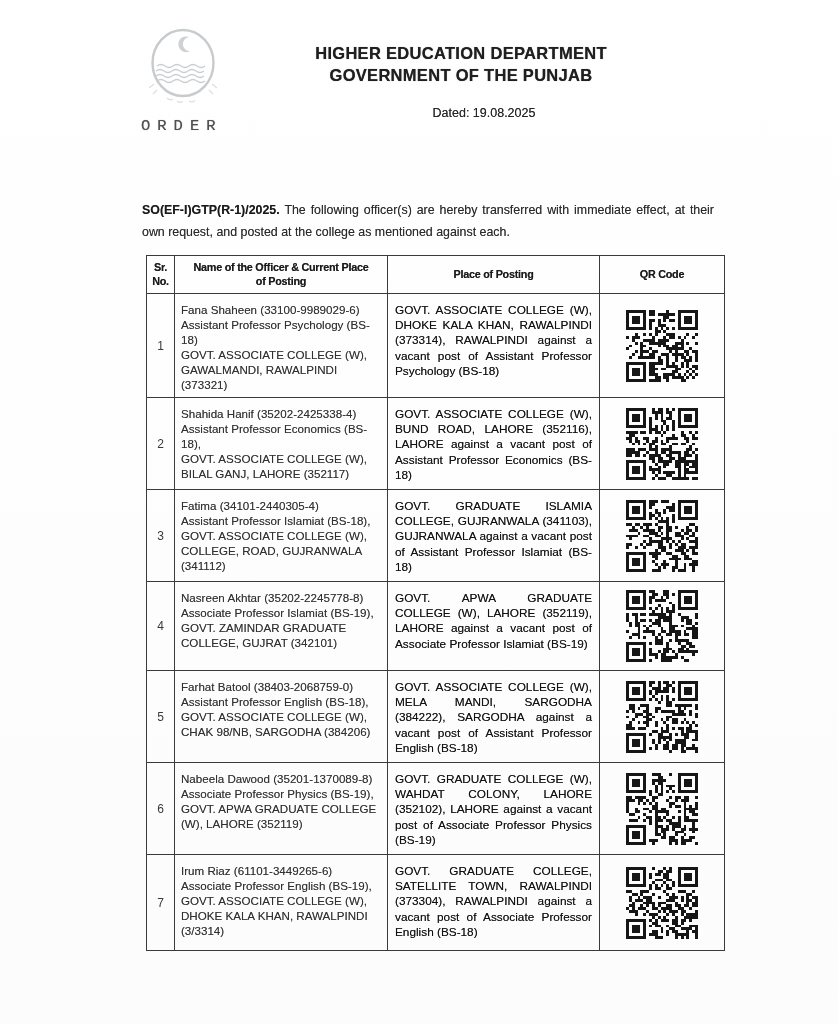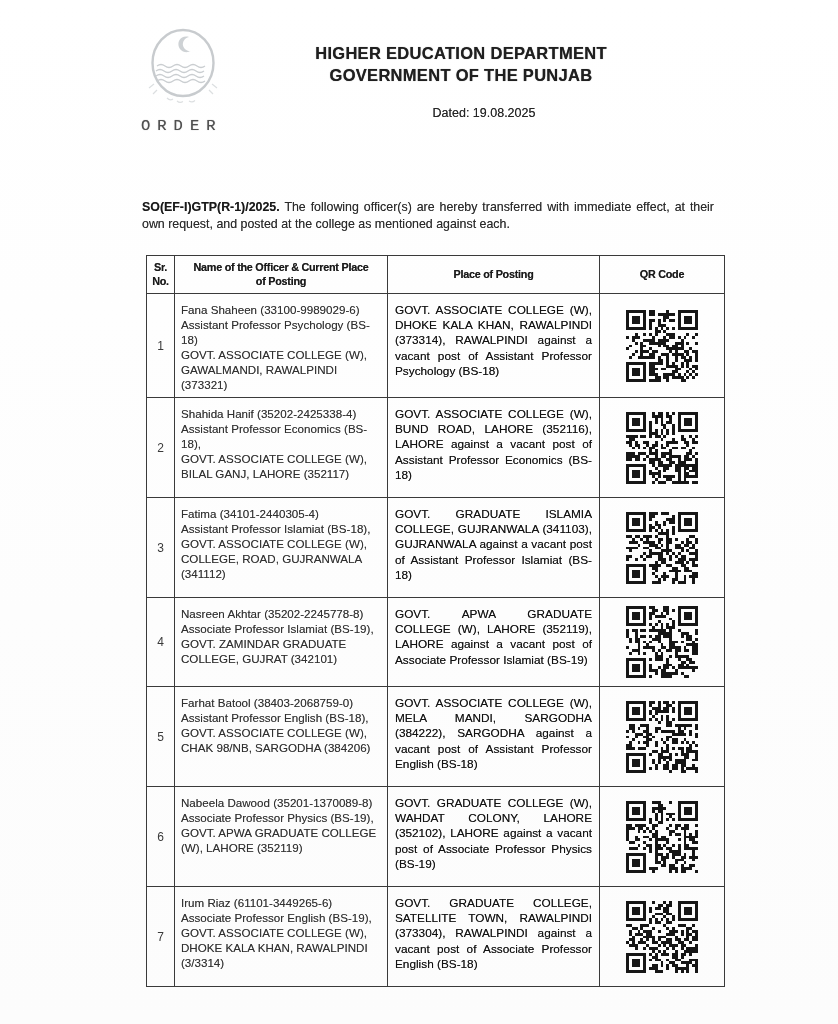--- a/index.html
+++ b/index.html
@@ -22,21 +22,21 @@
   .order-heading{
     position:absolute;left:141px;top:117px;font-size:15.5px;letter-spacing:7px;
     color:#4f4f4f;text-shadow:0 0 .8px rgba(80,80,80,.7);font-family:Liberation Mono, monospace;
   }
   .online-no{
     position:absolute;left:142px;top:160px;font-weight:bold;font-size:12.6px;
     color:#1c1c1c;letter-spacing:.2px;text-shadow:0 0 .6px rgba(30,30,30,.75);
   }
   .order-body{
     position:absolute;left:142px;top:187px;width:572px;font-size:12.4px;
-    line-height:17px;text-align:justify;color:#2b2b2b;text-shadow:0 0 .5px rgba(50,50,50,.6);
+    line-height:22px;text-align:justify;color:#2b2b2b;text-shadow:0 0 .5px rgba(50,50,50,.6);
   }
   .order-body .ref{font-weight:bold;color:#191919;}
   
   .doc-table{
     position:absolute;left:146px;top:255px;width:578px;
     border-collapse:collapse;table-layout:fixed;
   }
   .doc-table th,.doc-table td{border:1.5px solid #3a3a3a;overflow:hidden;}
   .doc-table thead tr{height:38px;}
   .doc-table th{
@@ -50,21 +50,21 @@
   .doc-table tbody tr:nth-child(4){height:89px;}
   .doc-table tbody tr:nth-child(5){height:86px;}
   .doc-table tbody tr:nth-child(6){height:88px;}
   .doc-table tbody tr:nth-child(7){height:96px;}
   td.sr-col{text-align:center;vertical-align:middle;font-size:12px;color:#3a3a3a;}
   td.officer-col{
     font-size:11.6px;line-height:15px;color:#313131;padding:8px 4px 5px 6px;
     vertical-align:top;white-space:pre-line;text-shadow:0 0 .4px rgba(60,60,60,.55);
   }
   td.posting-col{
-    font-size:11.8px;line-height:15.2px;color:#121212;padding:9px 7px 14px 7px;
+    font-size:11.8px;line-height:15.2px;color:#121212;padding:9px 7px 6px 7px;
     vertical-align:top;text-align:justify;text-shadow:0 0 .6px rgba(20,20,20,.65);
   }
   td.qr-col{vertical-align:middle;text-align:center;}
   .qr-box{width:72px;height:72px;margin:0 auto;}
   .qr-box svg{display:block;width:72px;height:72px;}
 </style>
 </head>
 <body>
 
 <div class="page">

